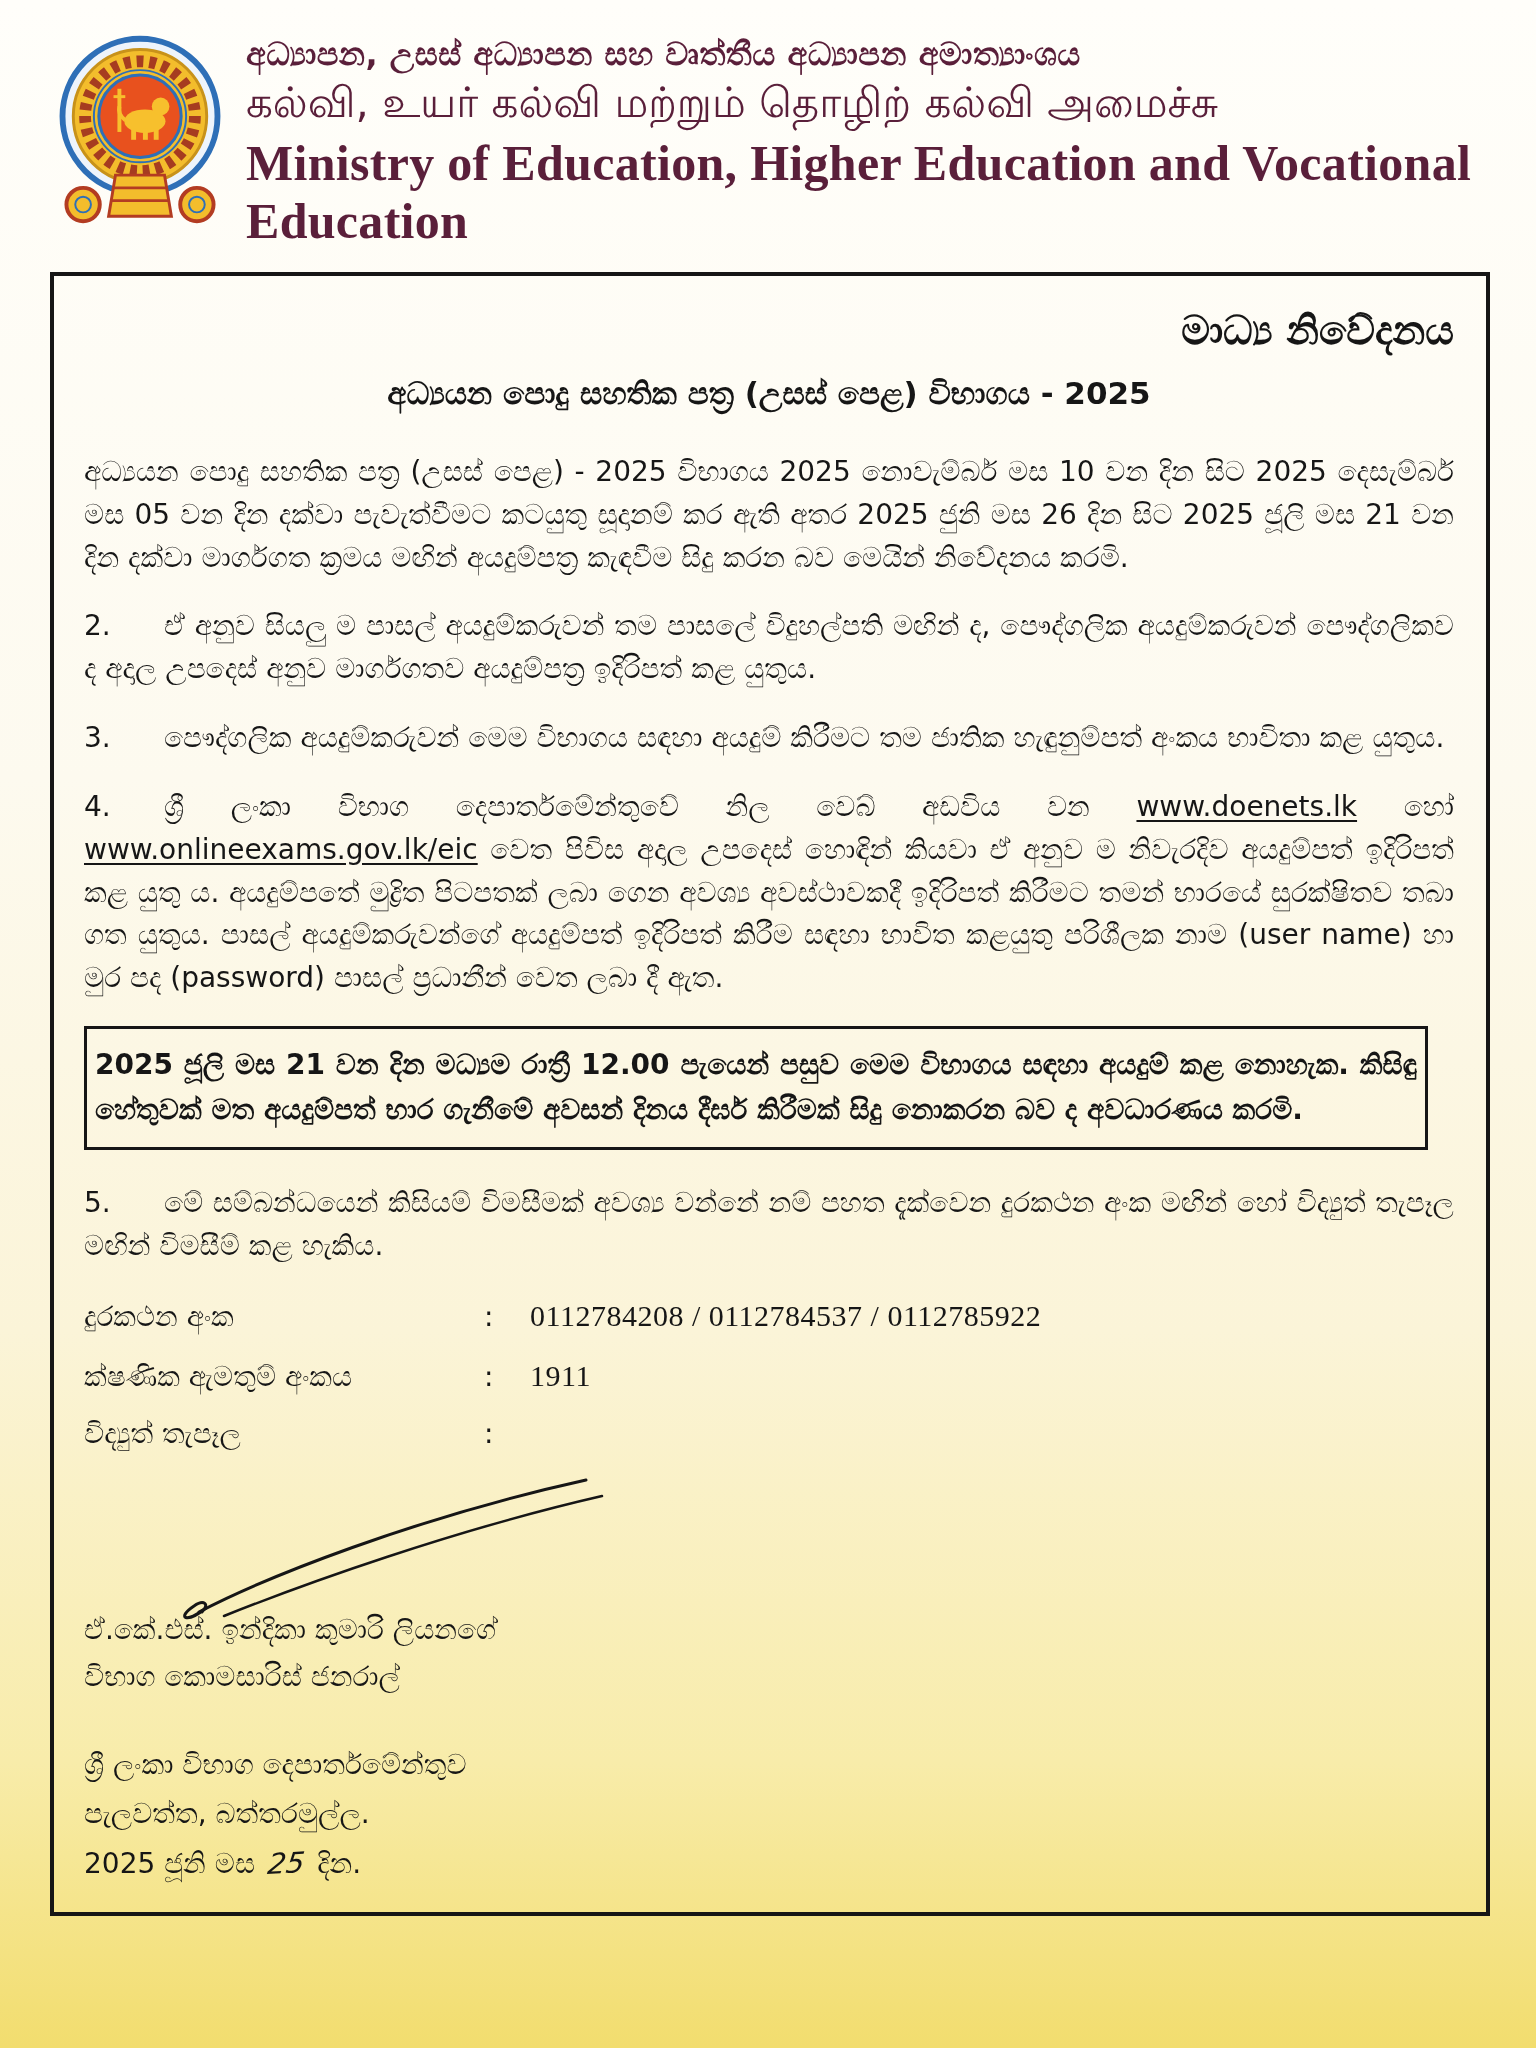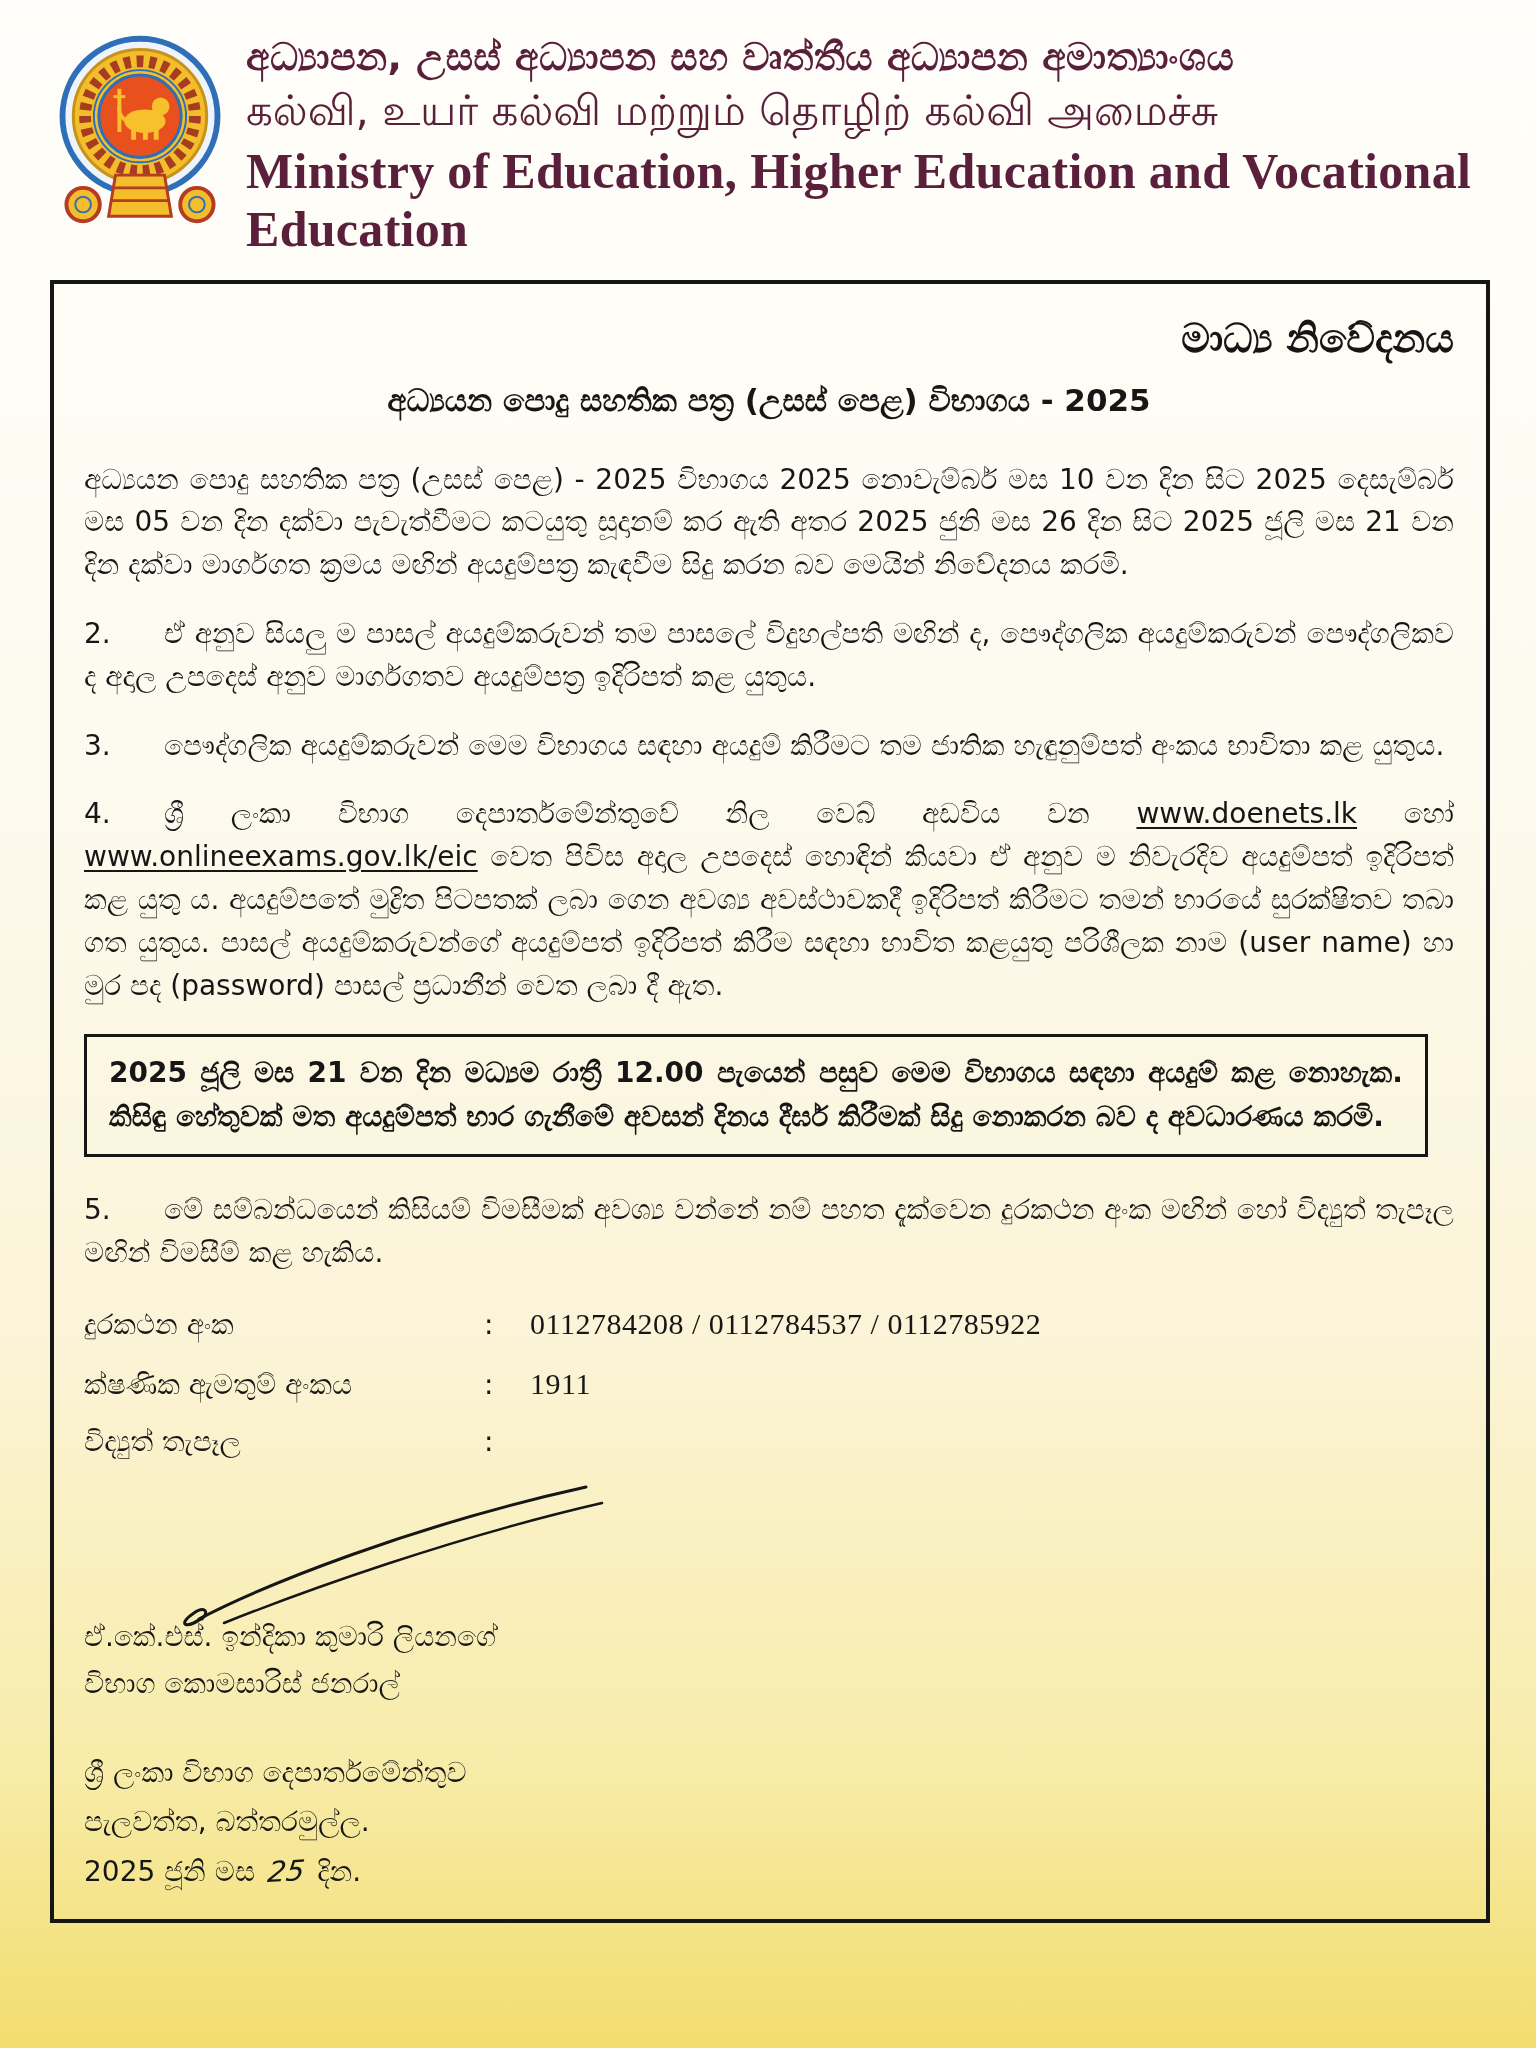--- a/index.html
+++ b/index.html
@@ -15,21 +15,21 @@
   
   .header {
     display: flex;
     align-items: flex-start;
     padding: 26px 36px 0 56px;
     gap: 22px;
   }
   .emblem { flex: 0 0 auto; width: 168px; }
   .header-text { padding-top: 8px; }
   .h-si {
-    font-size: 38px; font-weight: bold; color: #5a1f3a;
+    font-size: 32px; font-weight: bold; color: #5a1f3a;
     letter-spacing: 0.5px; line-height: 1.25;
   }
   .h-ta {
     font-size: 42px; color: #5a1f3a; margin-top: 4px; line-height: 1.2;
   }
   .h-en {
     font-family: "Liberation Serif", serif;
     font-size: 50px; font-weight: bold; color: #5a1f3a;
     margin-top: 6px; letter-spacing: 0.3px;
   }
@@ -44,21 +44,21 @@
     text-align: justify;
   }
   .notice-title { text-align: right; font-size: 40px; font-weight: bold; margin-bottom: 8px; }
   .notice-subtitle { text-align: center; font-size: 31px; font-weight: bold; margin-bottom: 34px; }
   .para { margin-bottom: 26px; }
   .num { display: inline-block; min-width: 80px; }
   .doc-link { color: inherit; text-decoration: underline; text-underline-offset: 4px; }
   .highlight-box {
     border: 3px solid #161616;
     margin: 2px 26px 32px 0;
-    padding: 14px 22px;
+    padding: 14px 8px;
     font-weight: bold;
     line-height: 1.6;
     text-align: justify;
   }
   
   .contacts { margin-top: 6px; }
   .contact-row { display: grid; grid-template-columns: 400px 46px 1fr; margin-bottom: 14px; align-items: baseline; }
   .contact-value { font-family: "Liberation Serif", serif; font-size: 30px; letter-spacing: 0.5px; }
   
   .signature { margin: 2px 0 -34px 70px; }

